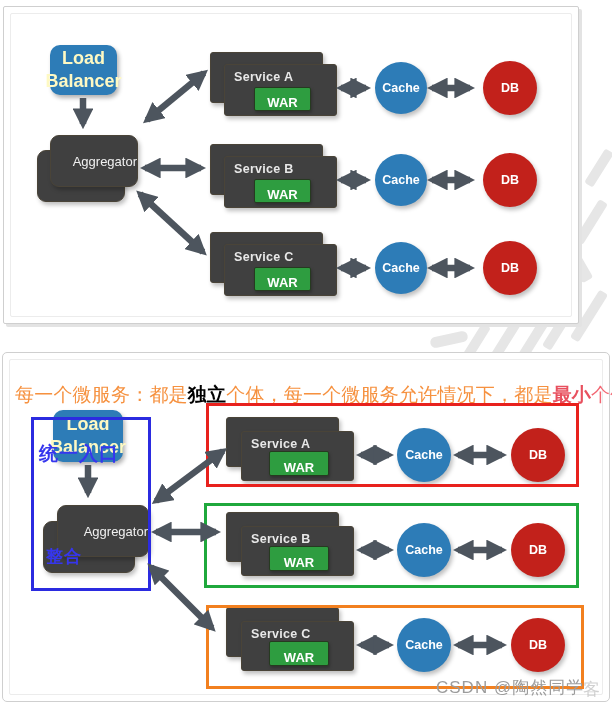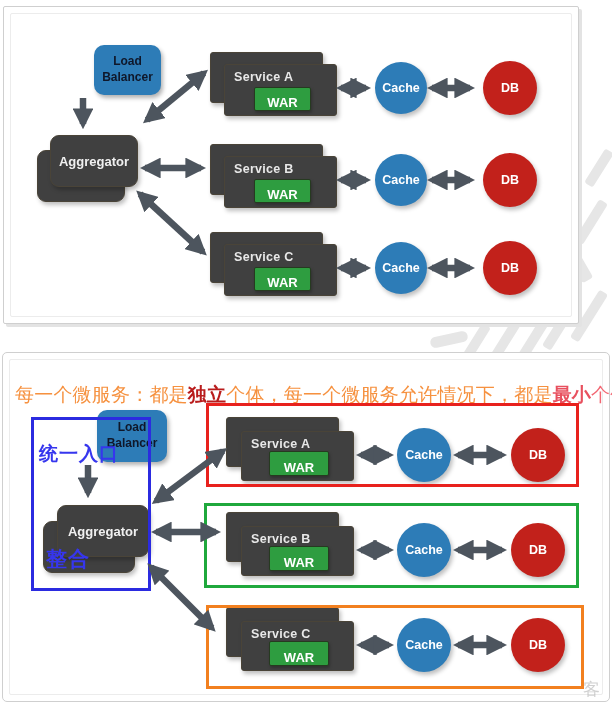--- a/index.html
+++ b/index.html
@@ -8,26 +8,26 @@
   
   .wm-shapes{position:absolute;inset:0;z-index:0;}
   .wm-bar{position:absolute;background:#e6e6e6;border-radius:3px;}
   
   .card{position:absolute;background:#fff;border:1px solid #cfcfcf;z-index:1;}
   .card-top{left:3px;top:6px;width:574px;height:316px;border-radius:2px;box-shadow:3px 3px 0 #e3e3e3;}
   .card-bottom{left:2px;top:352px;width:606px;height:348px;border-radius:5px;}
   .inner-frame{position:absolute;inset:6px;border:1px solid #ececec;border-radius:2px;pointer-events:none;}
   
   .node{position:absolute;box-sizing:border-box;}
-  .lb{background:#2d7cb7;border-radius:10px;color:#0f172a;font-weight:bold;font-size:12px;
+  .lb{background:#2d7cb7;border-radius:10px;color:#fef9c3;font-weight:bold;font-size:18px;
       display:flex;align-items:center;justify-content:center;text-align:center;line-height:1.3;
-      box-shadow:2px 3px 4px rgba(0,0,0,.30);margin-left:44px;}
+      box-shadow:2px 3px 4px rgba(0,0,0,.30);}
   .tan{background:#404040;border:1.5px solid #4a4438;box-shadow:2px 3px 4px rgba(0,0,0,.25);}
-  .agg{border-radius:9px;color:rgba(255,255,255,.92);font-weight:bold;font-size:13px;
-       display:flex;align-items:center;justify-content:center;}
+  .agg{border-radius:9px;color:rgba(255,255,255,.92);font-weight:normal;font-size:13px;
+       display:flex;align-items:center;justify-content:flex-end;}
   .svc{border-radius:3px;}
   .svc-label{position:absolute;left:9px;top:5px;color:rgba(255,255,255,.88);font-weight:bold;
              font-size:12.5px;letter-spacing:.3px;}
   .war{position:absolute;background:#2e9d40;border:1.5px solid #263a20;border-radius:2px;color:#fff;
        font-weight:bold;font-size:13px;display:flex;align-items:flex-end;justify-content:center;
        box-sizing:border-box;box-shadow:1px 2px 3px rgba(0,0,0,.25);}
   .circle{position:absolute;border-radius:50%;color:#fff;font-weight:bold;font-size:12.5px;
           display:flex;align-items:center;justify-content:center;box-shadow:2px 3px 4px rgba(0,0,0,.25);}
   .cache{background:#2d7cb7;align-items:center;}
   .db{background:#c2211b;}
@@ -35,21 +35,21 @@
   
   .outline{position:absolute;box-sizing:border-box;pointer-events:none;z-index:5;background:transparent;}
   .ol-blue{border:3px solid #2b2be0;}
   .ol-red{border:3px solid #e8211d;}
   .ol-green{border:3px solid #1fa83c;}
   .ol-orange{border:3px solid #f2801f;}
   .annot{position:absolute;color:#3636ee;font-weight:bold;z-index:7;letter-spacing:1px;}
   
   .heading{position:absolute;left:12px;top:10px;font-size:19px;white-space:nowrap;z-index:3;
            color:#f6913f;letter-spacing:.2px;}
-  .seg-bold{font-weight:bold;color:#b91c1c;font-family:Liberation Mono, monospace;}
+  .seg-bold{font-weight:bold;color:#000000;font-family:Liberation Mono, monospace;}
   .seg-red{color:#f26672;}
   .seg-red-bold{color:#e8505e;font-weight:bold;}
   
   .csdn{position:absolute;left:436px;top:676px;font-size:17px;color:#9c9c9c;letter-spacing:1px;
         z-index:9;white-space:nowrap;}
   .csdn-ghost{position:absolute;left:583px;top:678px;font-size:17px;color:#ababab;opacity:.55;z-index:8;}
 </style>
 </head>
 <body>
 
@@ -199,21 +199,21 @@
     <div class="circle db" style="left:508px;top:265px;width:54px;height:54px;">
       <span>DB</span>
     </div>
 
     <div class="outline ol-blue" style="left:28px;top:64px;width:120px;height:174px;"></div>
     <div class="outline ol-red" style="left:203px;top:50px;width:373px;height:84px;"></div>
     <div class="outline ol-green" style="left:201px;top:150px;width:375px;height:85px;"></div>
     <div class="outline ol-orange" style="left:203px;top:252px;width:378px;height:84px;"></div>
 
     <div class="annot" style="left:36px;top:88px;font-size:19px;">统一入口</div>
-    <div class="annot" style="left:43px;top:192px;font-size:21px;">整合</div>
+    <div class="annot" style="left:43px;top:192px;font-size:17px;">整合</div>
 
     <svg class="arrows" width="606" height="348" viewBox="0 0 606 348">
       <defs>
         <marker id="ah-b" markerWidth="3.2" markerHeight="3.2" refX="2.4" refY="1.6" orient="auto-start-reverse">
           <path d="M0,0 L3.2,1.6 L0,3.2 Z" fill="#4d555e"></path>
         </marker>
       </defs>
       <g stroke="#4d555e" stroke-width="6.5" fill="none">
         <path d="M85,112 L85,140" marker-end="url(#ah-b)"></path>
         <path d="M153,148 L220,98" marker-start="url(#ah-b)" marker-end="url(#ah-b)"></path>
@@ -223,14 +223,15 @@
         <path d="M455,102 L499,102" marker-start="url(#ah-b)" marker-end="url(#ah-b)"></path>
         <path d="M358,197 L386,197" marker-start="url(#ah-b)" marker-end="url(#ah-b)"></path>
         <path d="M455,197 L499,197" marker-start="url(#ah-b)" marker-end="url(#ah-b)"></path>
         <path d="M358,292 L386,292" marker-start="url(#ah-b)" marker-end="url(#ah-b)"></path>
         <path d="M455,292 L499,292" marker-start="url(#ah-b)" marker-end="url(#ah-b)"></path>
       </g>
     </svg>
   </section>
 
   <div class="csdn-ghost">客</div>
+  <div class="csdn">CSDN @陶然同学</div>
 
 </div>
 
 </body></html>

